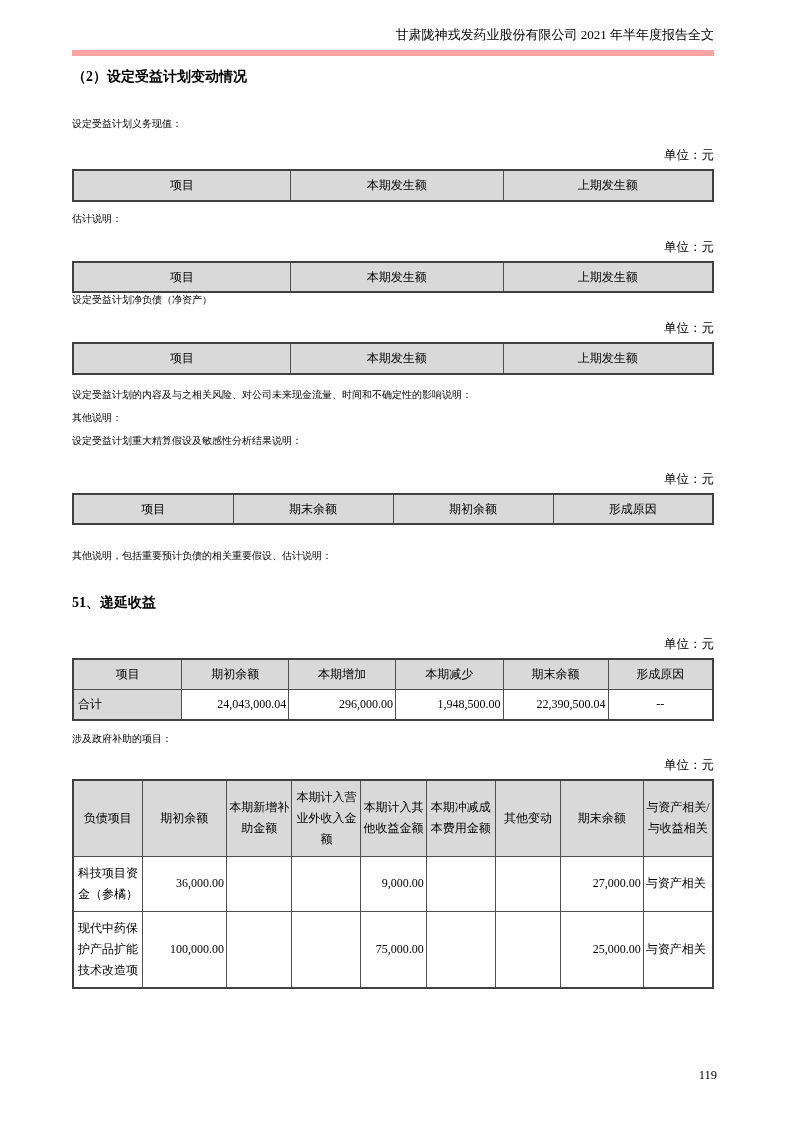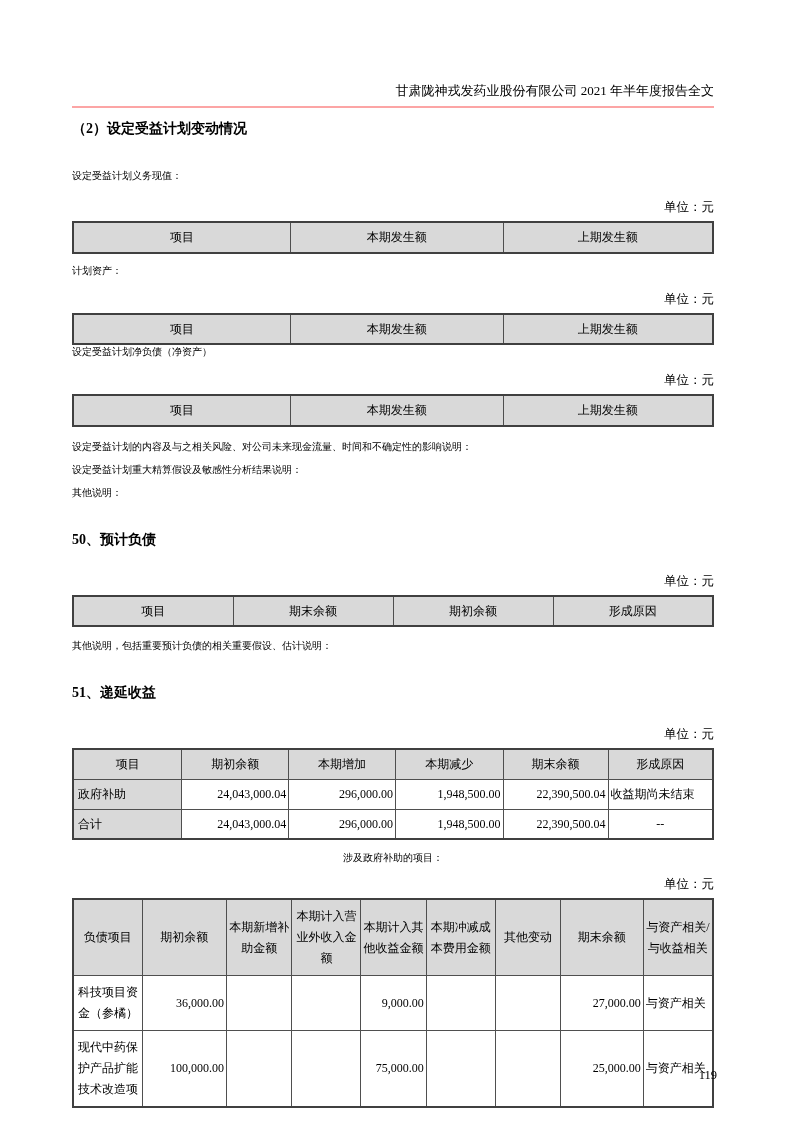--- a/index.html
+++ b/index.html
@@ -6,22 +6,22 @@
   html,body { background:#ffffff; }
   body {
     width:793px; height:1122px;
     font-family:"Liberation Serif","DejaVu Serif",serif;
     color:#000; position:relative; overflow:hidden;
   }
   .page { position:absolute; inset:0; background:#fff; }
   .content { position:absolute; left:72px; top:0; width:642px; }
 
   .doc-header {
-    padding-top:84px; padding-bottom:7px;
-    border-bottom:2px solid #fca5a5;
+    padding-top:28px; padding-bottom:7px;
+    border-bottom:6px solid #fca5a5;
     text-align:right; font-size:13px; line-height:1.15;
   }
 
   .h2 { margin-top:24px; font-size:14px; font-weight:bold; }
   .h1 { font-size:14px; font-weight:bold; }
   .para { font-size:10px; line-height:1.3; }
 
   .unit { text-align:right; font-size:12.5px; margin-top:17px; margin-bottom:5px; }
 
   table.t {
@@ -76,21 +76,21 @@
         </colgroup>
       <tbody>
           <tr>
         <th>项目</th>
         <th>本期发生额</th>
         <th>上期发生额</th>
       </tr>
     </tbody>
       </table>
 
-    <div class="para" style="margin-top:10px;">计划资产：</div>
+    <div class="para" style="margin-top:10px;">估计说明：</div>
 
     <div class="unit" style="margin-top:14px;">单位：元</div>
 
     <table class="t t-occ">
       <colgroup>
           <col style="width:34%">
           <col style="width:33.2%">
           <col style="width:32.8%">
         </colgroup>
       <tbody>
@@ -115,45 +115,44 @@
       <tbody>
           <tr>
         <th>项目</th>
         <th>本期发生额</th>
         <th>上期发生额</th>
       </tr>
     </tbody>
       </table>
 
     <div class="para" style="margin-top:13px;">设定受益计划的内容及与之相关风险、对公司未来现金流量、时间和不确定性的影响说明：</div>
+    <div class="para" style="margin-top:10px;">其他说明：</div>
     <div class="para" style="margin-top:10px;">设定受益计划重大精算假设及敏感性分析结果说明：</div>
-    <div class="para" style="margin-top:10px;">其他说明：</div>
-
-    <div class="h1 mt-sec">50、预计负债</div>
+
 
     <div class="unit" style="margin-top:24px;">单位：元</div>
 
     <table class="t t50">
       <colgroup>
           <col style="width:25%">
           <col style="width:25%">
           <col style="width:25%">
           <col style="width:25%">
         </colgroup>
       <tbody>
           <tr>
         <th>项目</th>
         <th>期末余额</th>
         <th>期初余额</th>
         <th>形成原因</th>
       </tr>
     </tbody>
       </table>
 
-    <div class="para" style="margin-top:12px;">其他说明，包括重要预计负债的相关重要假设、估计说明：</div>
+    <div class="para" style="margin-top:24px;">其他说明，包括重要预计负债的相关重要假设、估计说明：</div>
 
     <div class="h1 mt-sec">51、递延收益</div>
 
     <div class="unit" style="margin-top:24px;">单位：元</div>
 
     <table class="t t51">
       <colgroup>
         <col style="width:17%">
           <col style="width:16.7%">
           <col style="width:16.7%">
@@ -164,39 +163,31 @@
       <tbody>
           <tr>
         <th>项目</th>
         <th>期初余额</th>
         <th>本期增加</th>
         <th>本期减少</th>
         <th>期末余额</th>
         <th>形成原因</th>
       </tr>
       <tr>
-        <td class="lbl">政府补助</td>
-        <td class="num">24,043,000.04</td>
-        <td class="num">296,000.00</td>
-        <td class="num">1,948,500.00</td>
-        <td class="num">22,390,500.04</td>
-        <td class="txt">收益期尚未结束</td>
-      </tr>
-      <tr>
         <td class="lbl">合计</td>
         <td class="num">24,043,000.04</td>
         <td class="num">296,000.00</td>
         <td class="num">1,948,500.00</td>
         <td class="num">22,390,500.04</td>
         <td class="ctr">--</td>
       </tr>
     </tbody>
       </table>
 
-    <div class="para" style="margin-top:11px;text-align:center;">涉及政府补助的项目：</div>
+    <div class="para" style="margin-top:11px;">涉及政府补助的项目：</div>
 
     <div class="unit" style="margin-top:12px;">单位：元</div>
 
     <table class="t tsub">
       <colgroup>
         <col style="width:10.8%">
           <col style="width:13.2%">
           <col style="width:10.2%">
         <col style="width:10.8%">
           <col style="width:10.2%">

